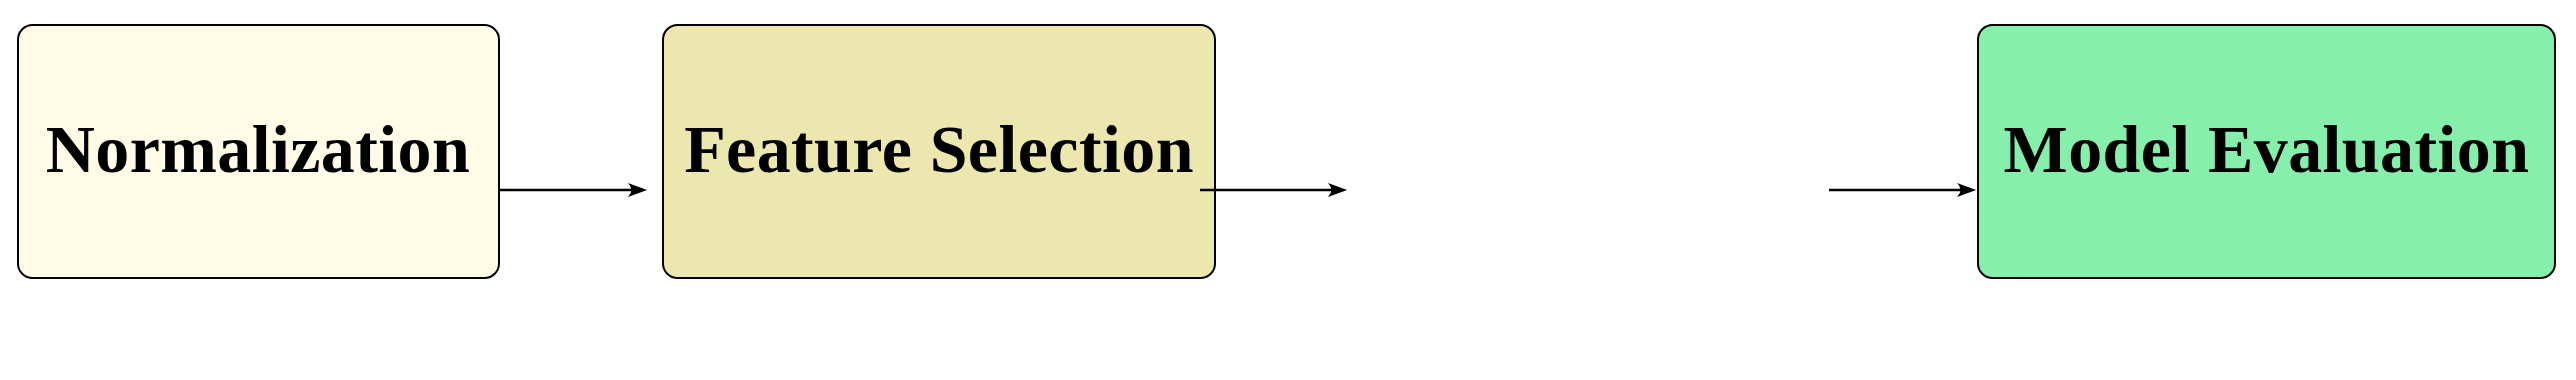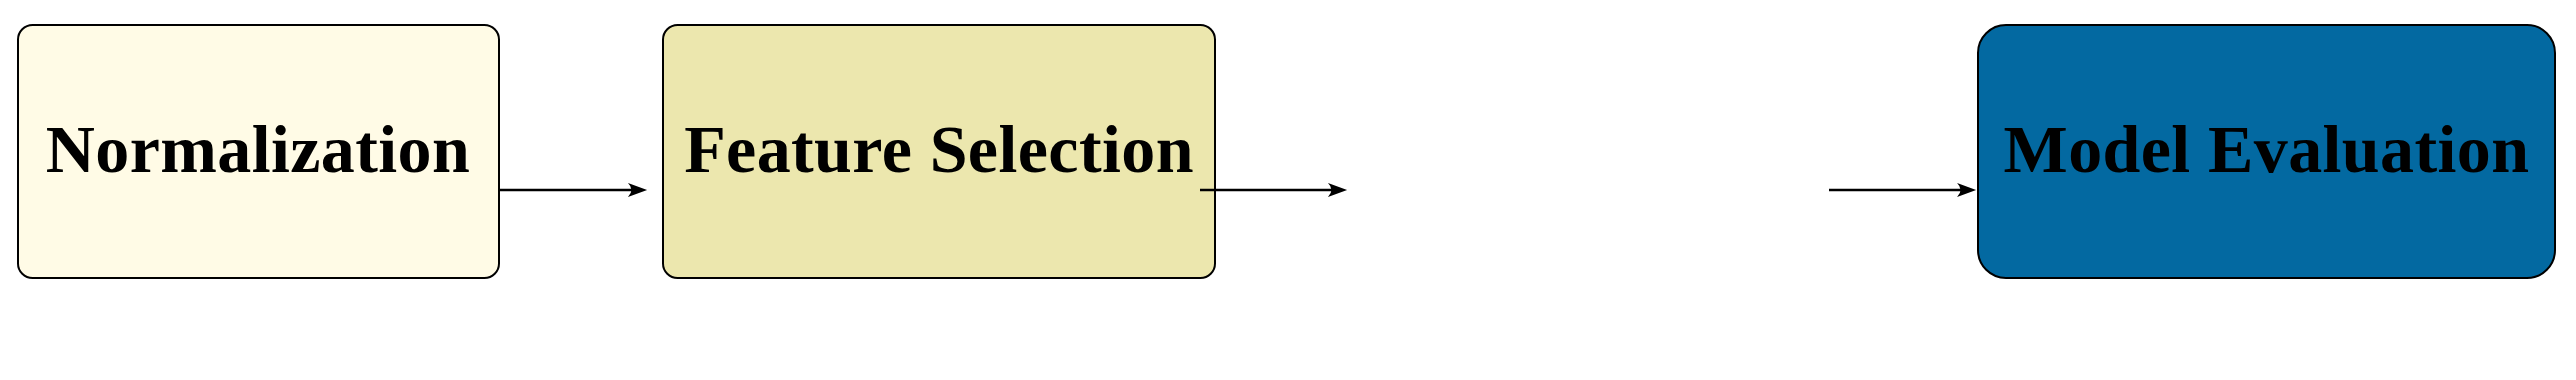--- a/index.html
+++ b/index.html
@@ -72,18 +72,18 @@
     <line x1="0" y1="15" x2="152" y2="15" stroke="#000000" stroke-width="2.6"></line>
     <path d="M 169 15 L 147 7 Q 155 15 147 23 Z" fill="#000000"></path>
   </svg>
 
 
   <svg class="arrow arrow-2" viewBox="0 0 171 30" preserveAspectRatio="none">
     <line x1="0" y1="15" x2="153" y2="15" stroke="#000000" stroke-width="2.6"></line>
     <path d="M 170 15 L 148 7 Q 156 15 148 23 Z" fill="#000000"></path>
   </svg>
 
-  <div class="node node-3" style="background-color: #0369a1; border-radius: 29px;">
+  <div class="node node-3" style="background-color: #86efac;">
     <span class="node-label">Model Evaluation</span>
   </div>
 
 </div>
 
 
 </body></html>

